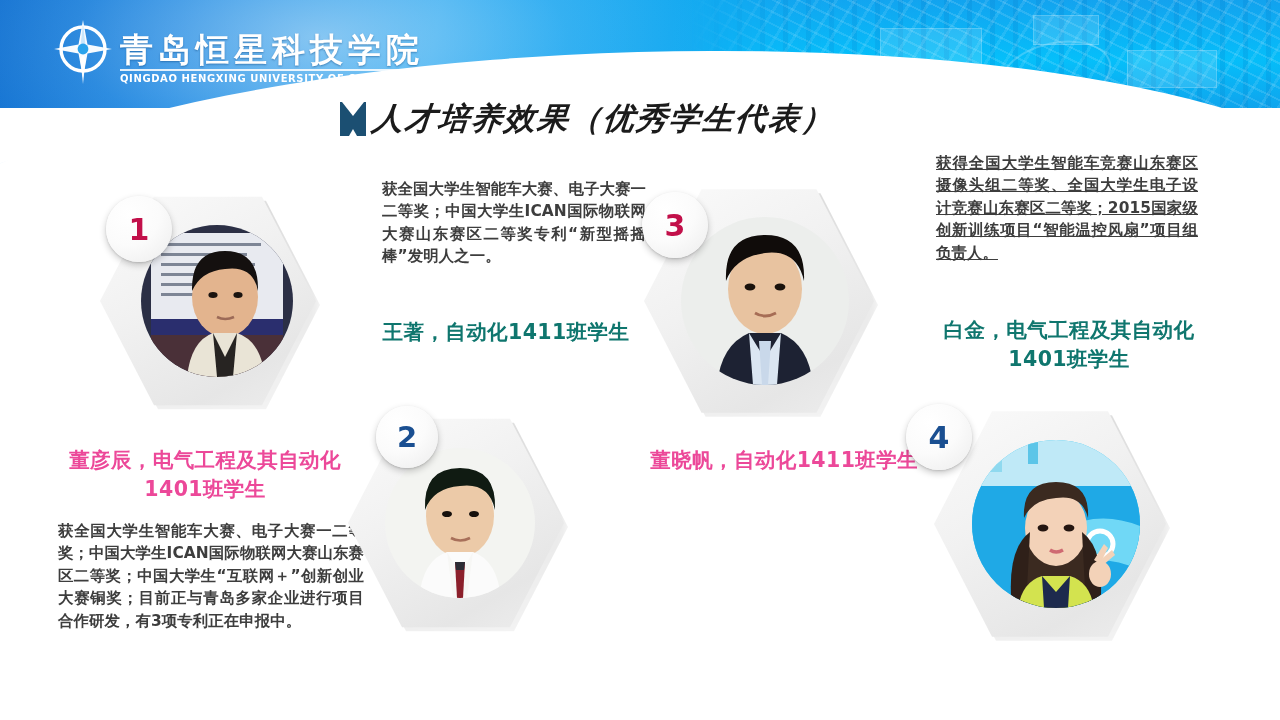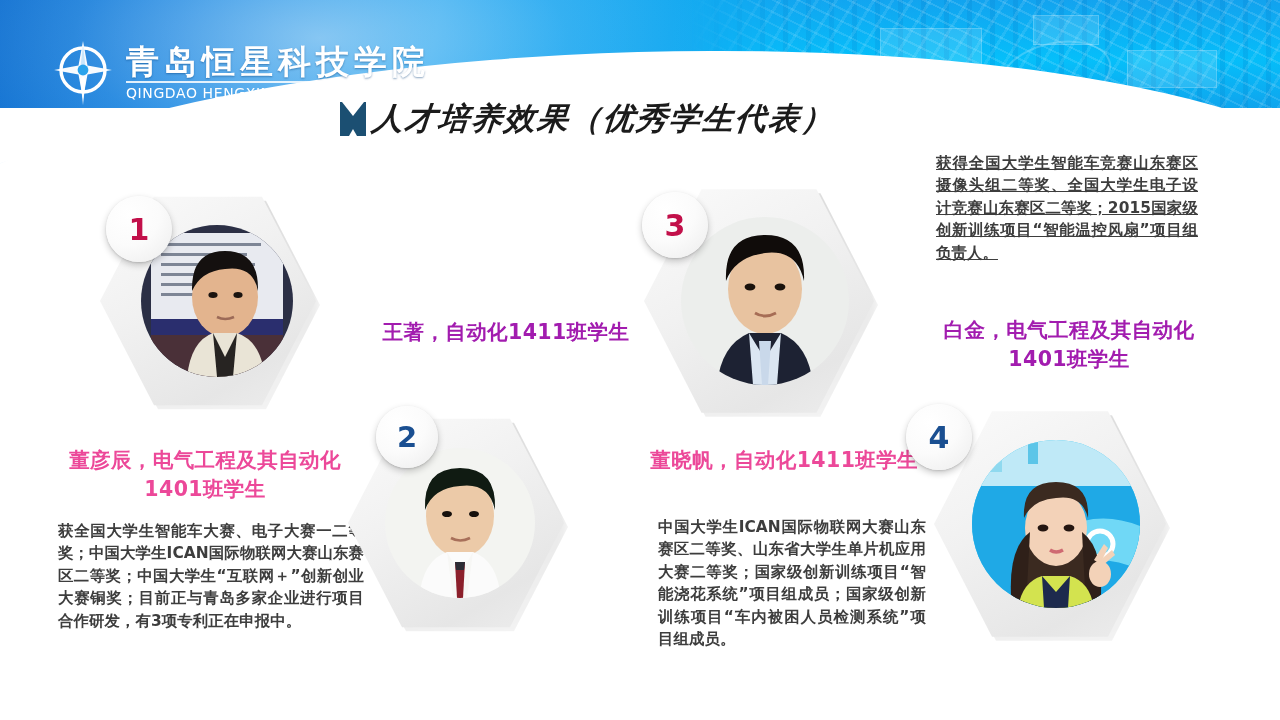--- a/index.html
+++ b/index.html
@@ -30,27 +30,27 @@
     border:2px solid rgba(255,255,255,.22);border-radius:50%;transform:rotate(-12deg);}
 
   
   .swoosh{position:absolute;left:-8%;top:52px;width:116%;height:190px;background:#ffffff;
     border-radius:50% 50% 0 0 / 100% 100% 0 0;transform:rotate(-1.6deg);}
   .swoosh2{position:absolute;left:-10%;top:74px;width:122%;height:170px;
     background:linear-gradient(180deg,rgba(180,225,250,.65),rgba(255,255,255,0) 58%);
     border-radius:50% 50% 0 0/100% 100% 0 0;transform:rotate(-1.1deg);}
 
   
-  .logo{position:absolute;left:52px;top:18px;display:flex;align-items:center;gap:12px;margin-top:21px;}
+  .logo{position:absolute;left:52px;top:18px;display:flex;align-items:flex-end;gap:6px;}
   .logo-mark{width:62px;height:66px;flex:none;}
   .logo-txt{display:flex;flex-direction:column;line-height:1;}
   .logo-cn{font-family:"DejaVu Sans","Liberation Sans",sans-serif;font-size:33px;font-weight:700;
     color:#ffffff;letter-spacing:5px;text-shadow:0 1px 2px rgba(0,60,120,.45);}
   .logo-rule{height:2px;background:rgba(255,255,255,.85);margin:3px 0 3px 0;}
-  .logo-en{font-size:14px;font-weight:400;color:#ffffff;letter-spacing:.6px;white-space:nowrap;}
+  .logo-en{font-size:10px;font-weight:700;color:#ffffff;letter-spacing:.6px;white-space:nowrap;}
 
   
   .title-wrap{position:absolute;left:340px;top:98px;display:flex;align-items:center;gap:6px;}
   .title-mark{width:26px;height:34px;flex:none;}
   .title-text{font-family:"DejaVu Sans","Liberation Sans",sans-serif;
     font-size:31px;font-weight:700;color:#1b1b1b;letter-spacing:2px;
     font-style:italic;transform:skewX(-5deg);}
 
   
   .hex{position:absolute;
@@ -69,21 +69,21 @@
   .badge{position:absolute;border-radius:50%;
     background:radial-gradient(circle at 34% 28%,#ffffff 0%,#fbfbfb 48%,#ececec 100%);
     box-shadow:0 3px 7px rgba(0,0,0,.22), 0 1px 2px rgba(0,0,0,.12);
     display:flex;align-items:center;justify-content:center;
     font-family:"DejaVu Sans","Liberation Sans",sans-serif;font-weight:700;}
 
   
   .name{position:absolute;text-align:center;font-weight:700;font-size:20.5px;line-height:1.42;letter-spacing:.4px;}
   .desc{position:absolute;font-weight:700;font-size:15.4px;line-height:1.46;color:#3d3d3d;letter-spacing:.1px;}
   .c-red{color:#ec4899;}
-  .c-blue{color:#a21caf;}
+  .c-blue{color:#0f766e;}
 </style>
 </head>
 <body>
 
 <div class="slide">
 
   <div class="banner">
     <div class="banner-base"></div>
     <div class="banner-campus">
       <div class="banner-bld" style="left:32%;top:26%;width:17%;height:42%;"></div>
@@ -171,20 +171,21 @@
         <path d="M62 104 L75 126 L88 104 L82 150 L68 150 Z" fill="#f7f7f5"></path>
         <path d="M70 114 L80 114 L78 150 L72 150 Z" fill="#8b1f2a"></path>
         <path d="M70 114 L80 114 L79 122 L71 122 Z" fill="#2c2c34"></path>
       </svg>
     </div>
   </div>
   <div class="badge" style="left:376px;top:406px;width:62px;height:62px;font-size:29px;color:#1a4f91;">
     <span>2</span>
   </div>
   <div class="name c-blue" style="left:372px;top:318px;width:268px;">王著，自动化1411班学生</div>
+  <div class="desc" style="left:382px;top:178px;width:264px;text-align:justify;">获全国大学生智能车大赛、电子大赛一二等奖；中国大学生ICAN国际物联网大赛山东赛区二等奖专利“新型摇摇棒”发明人之一。</div>
 
   <div class="hex-shadow" style="left:648px;top:186px;width:230px;height:238px;"></div>
   <div class="hex" style="left:644px;top:182px;width:230px;height:238px;">
     <div class="photo" style="width:168px;height:168px;margin-left:12px;">
       <svg width="168" height="168" viewBox="0 0 168 168">
         <rect width="168" height="168" fill="#eceeec"></rect>
         <ellipse cx="84" cy="72" rx="37" ry="45" fill="#e8c3a0"></ellipse>
         <path d="M45 64 Q43 18 84 18 Q125 18 123 64 Q116 32 84 36 Q54 40 45 64 Z" fill="#100c0a"></path>
         <ellipse cx="69" cy="70" rx="5.4" ry="3.4" fill="#1a120c"></ellipse>
         <ellipse cx="99" cy="70" rx="5.4" ry="3.4" fill="#1a120c"></ellipse>
@@ -192,21 +193,20 @@
         <path d="M36 168 Q40 128 68 116 L100 116 Q128 128 132 168 Z" fill="#1d2233"></path>
         <path d="M68 116 L84 142 L100 116 L96 168 L72 168 Z" fill="#dbe6f2"></path>
         <path d="M78 124 L90 124 L87 168 L81 168 Z" fill="#c9d8ea"></path>
       </svg>
     </div>
   </div>
   <div class="badge" style="left:642px;top:192px;width:66px;height:66px;font-size:30px;color:#c2104a;">
     <span>3</span>
   </div>
   <div class="name c-red" style="left:650px;top:446px;width:268px;text-align:right;">董晓帆，自动化1411班学生</div>
-  <div class="desc" style="left:658px;top:516px;width:268px;text-align:justify;">中国大学生ICAN国际物联网大赛山东赛区二等奖、山东省大学生单片机应用大赛二等奖；国家级创新训练项目“智能浇花系统”项目组成员；国家级创新训练项目“车内被困人员检测系统”项目组成员。</div>
 
   <div class="hex-shadow" style="left:938px;top:408px;width:232px;height:240px;"></div>
   <div class="hex" style="left:934px;top:404px;width:232px;height:240px;">
     <div class="photo" style="width:168px;height:168px;margin-left:12px;">
       <svg width="168" height="168" viewBox="0 0 168 168">
         <rect width="168" height="168" fill="#2fc3ef"></rect>
         <rect x="0" y="0" width="168" height="46" fill="#bfe9f7"></rect>
         <rect x="0" y="46" width="168" height="122" fill="#1fa9e6"></rect>
         <path d="M92 88 Q128 70 168 86 L168 130 Q130 112 96 126 Z" fill="#7fe0f8" opacity=".85"></path>
         <circle cx="128" cy="104" r="13" fill="none" stroke="#ffffff" stroke-width="5"></circle>

